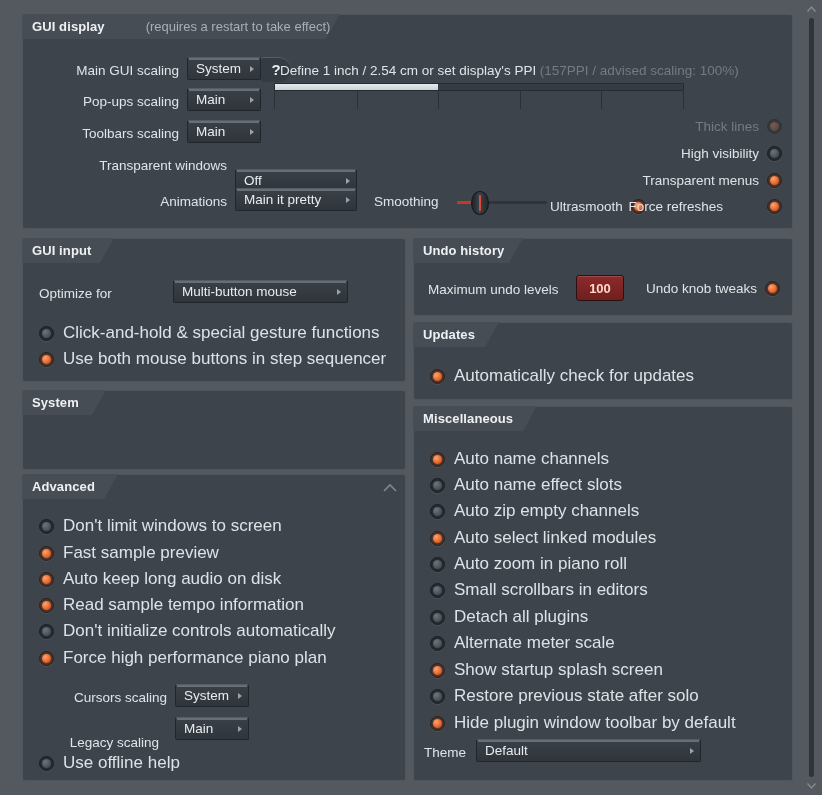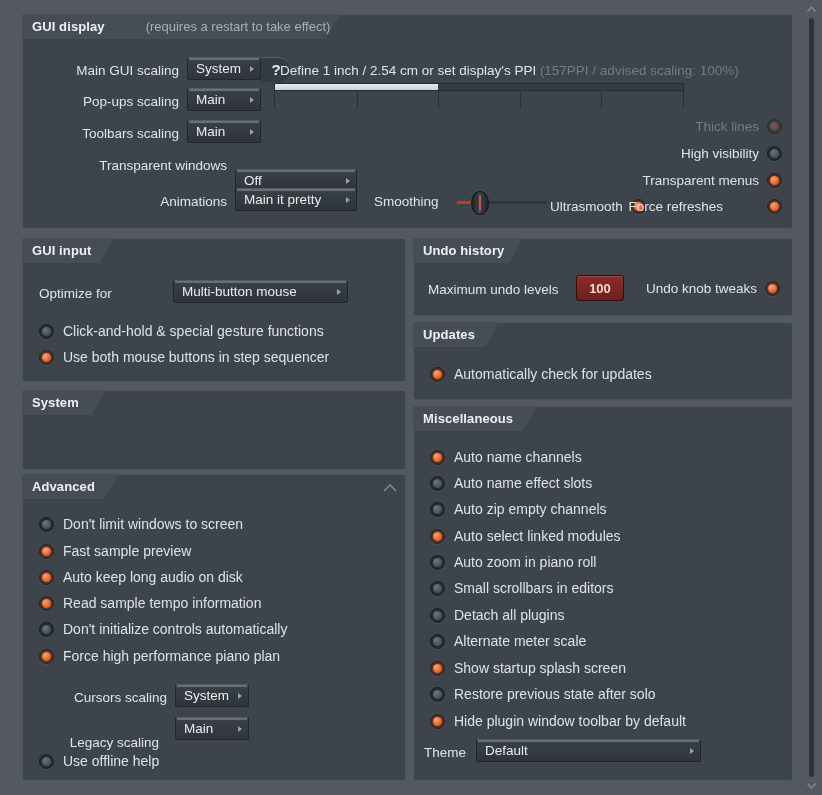--- a/index.html
+++ b/index.html
@@ -98,21 +98,21 @@
     background: radial-gradient(circle at 35% 32%, #ffa273, #e05a1c 72%);
     box-shadow: 0 0 4px rgba(233,96,28,.75);
   }
   .radio.disabled { opacity: .45; }
   .radio.disabled i {
     background: radial-gradient(circle at 35% 32%, #b87a5e, #8c4c2c 72%);
     box-shadow: none;
   }
 
   .opt { display: flex; align-items: center; gap: 9px; }
-  .opt .txt { font-size: 14px; color: #dde2e7; white-space: nowrap; }
+  .opt .txt { font-size: 17px; color: #dde2e7; white-space: nowrap; }
 
   
   .opt-r { display: flex; align-items: center; gap: 8px; justify-content: flex-end; }
 
   
   .help-btn {
     position: absolute;
     width: 30px; height: 25px;
     background: #353b42;
     border-radius: 2px 13px 13px 2px;

